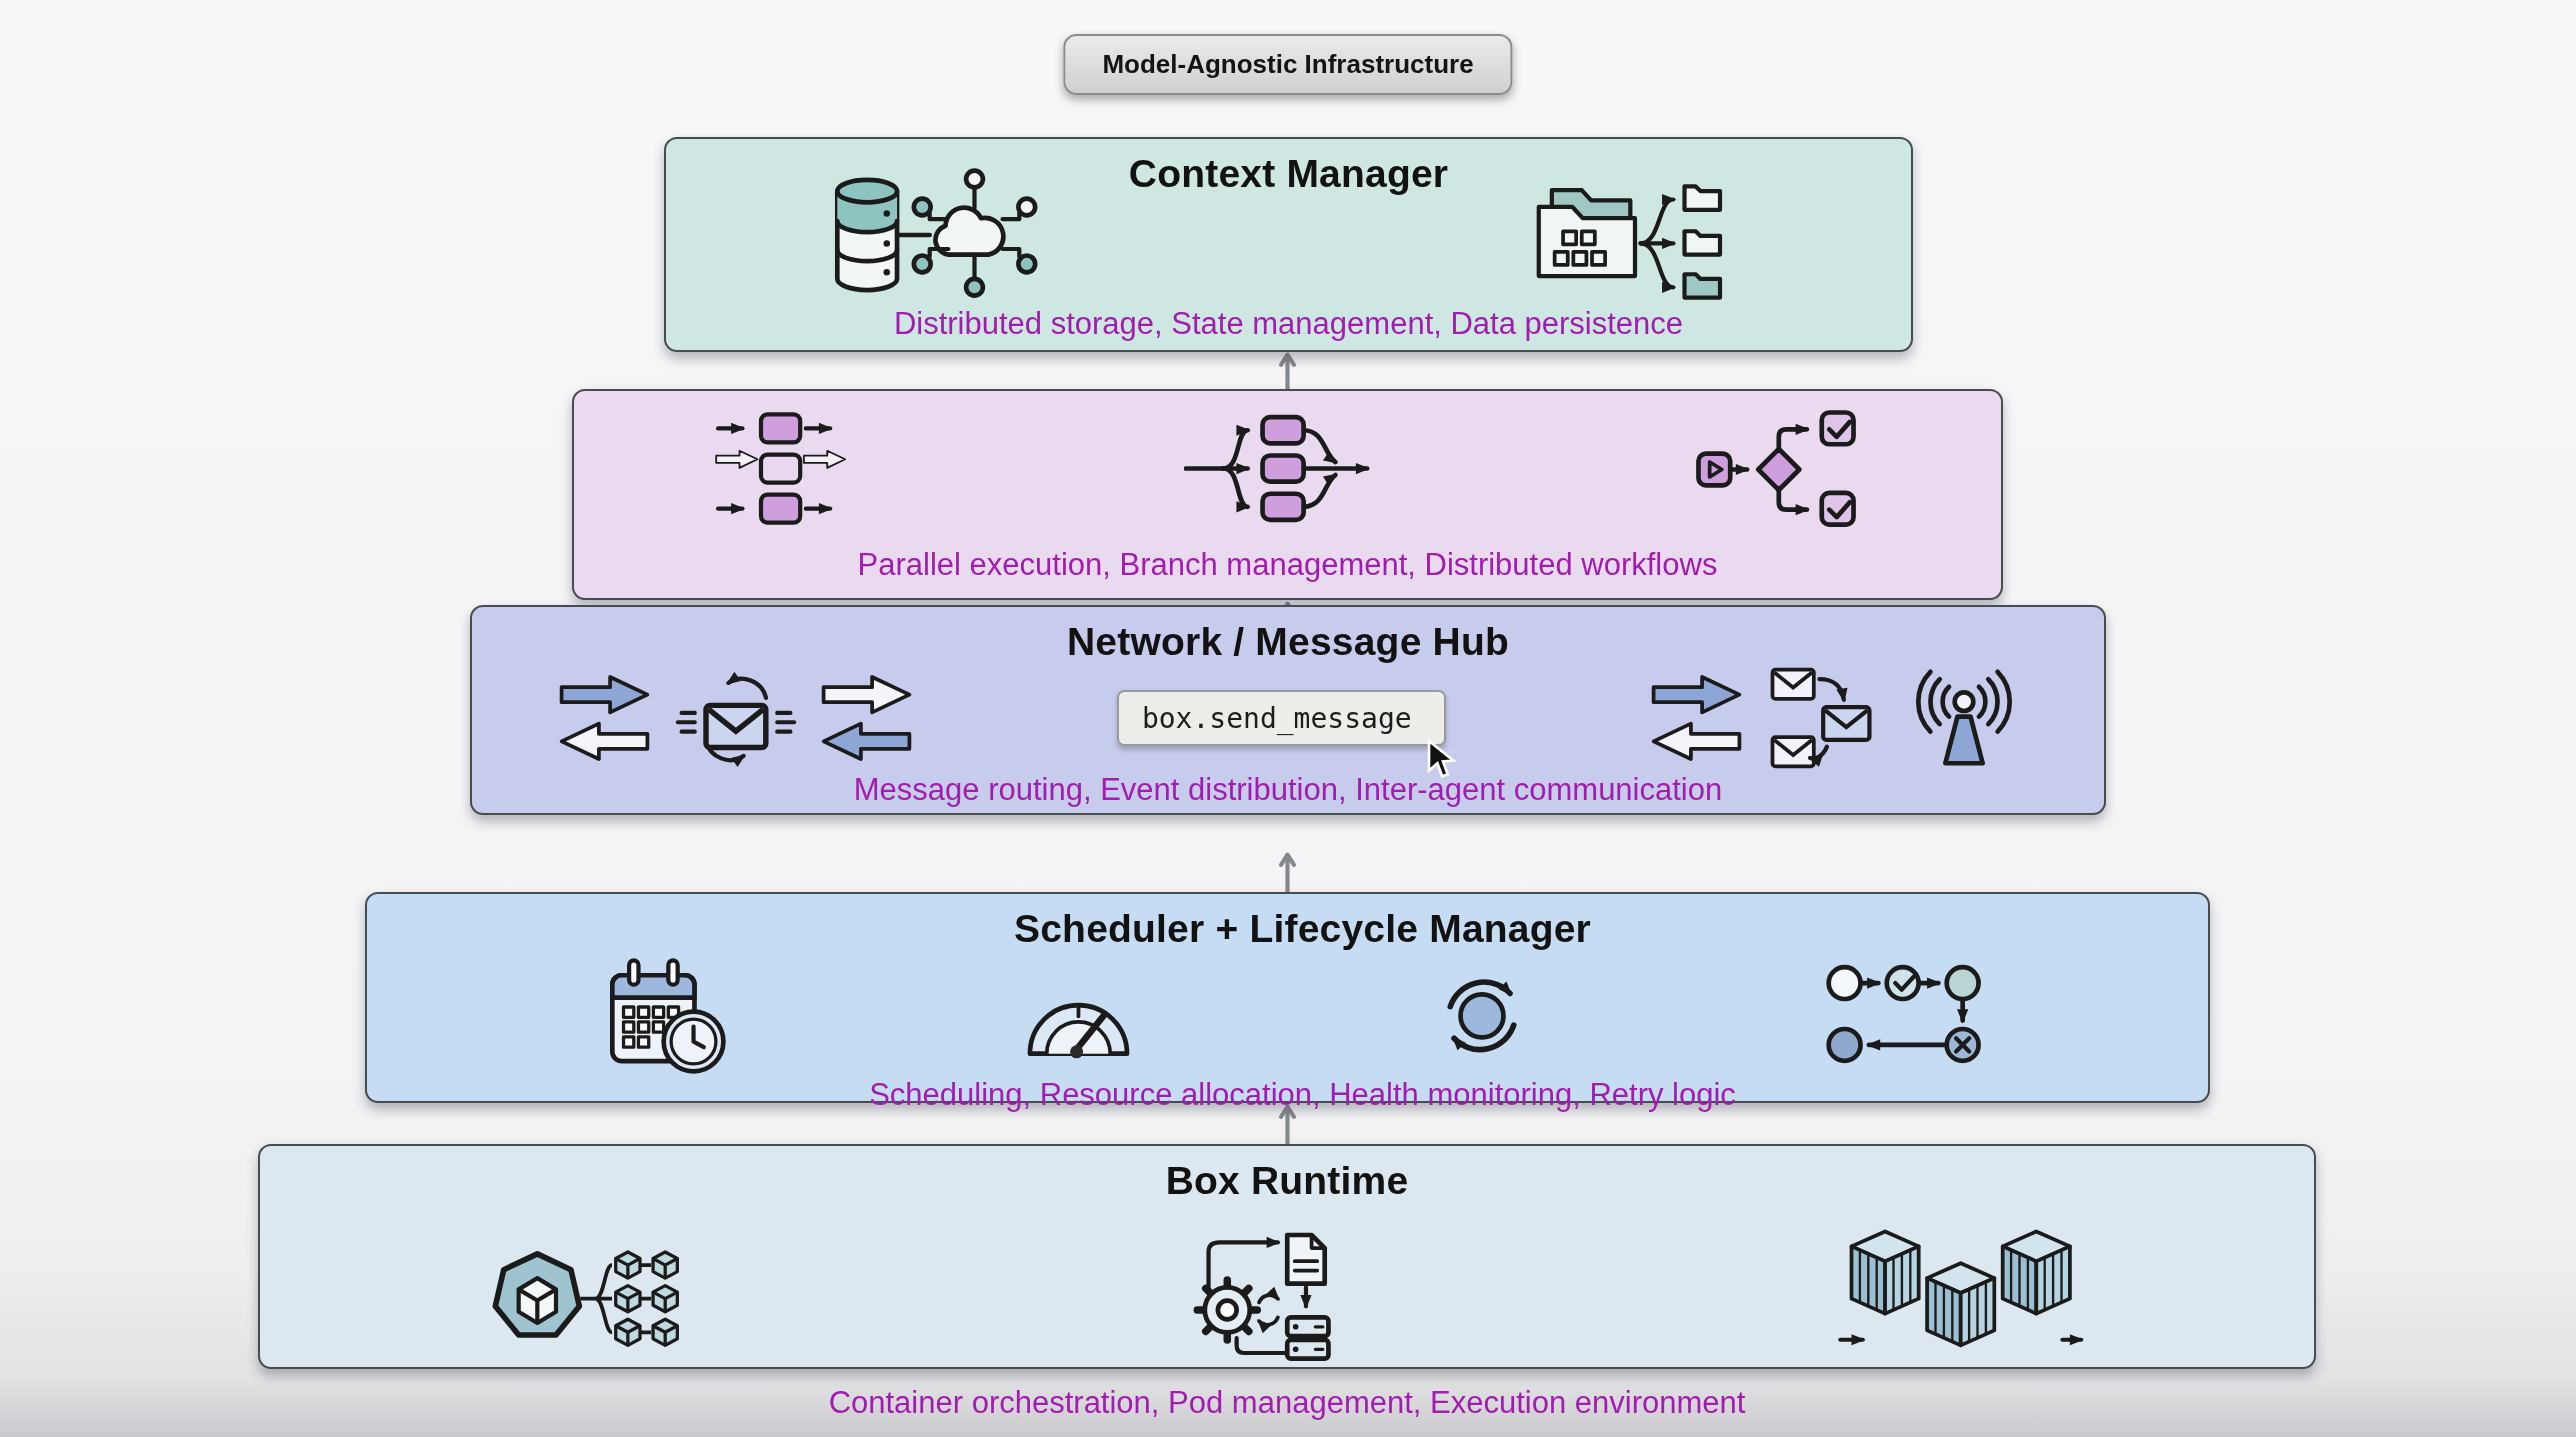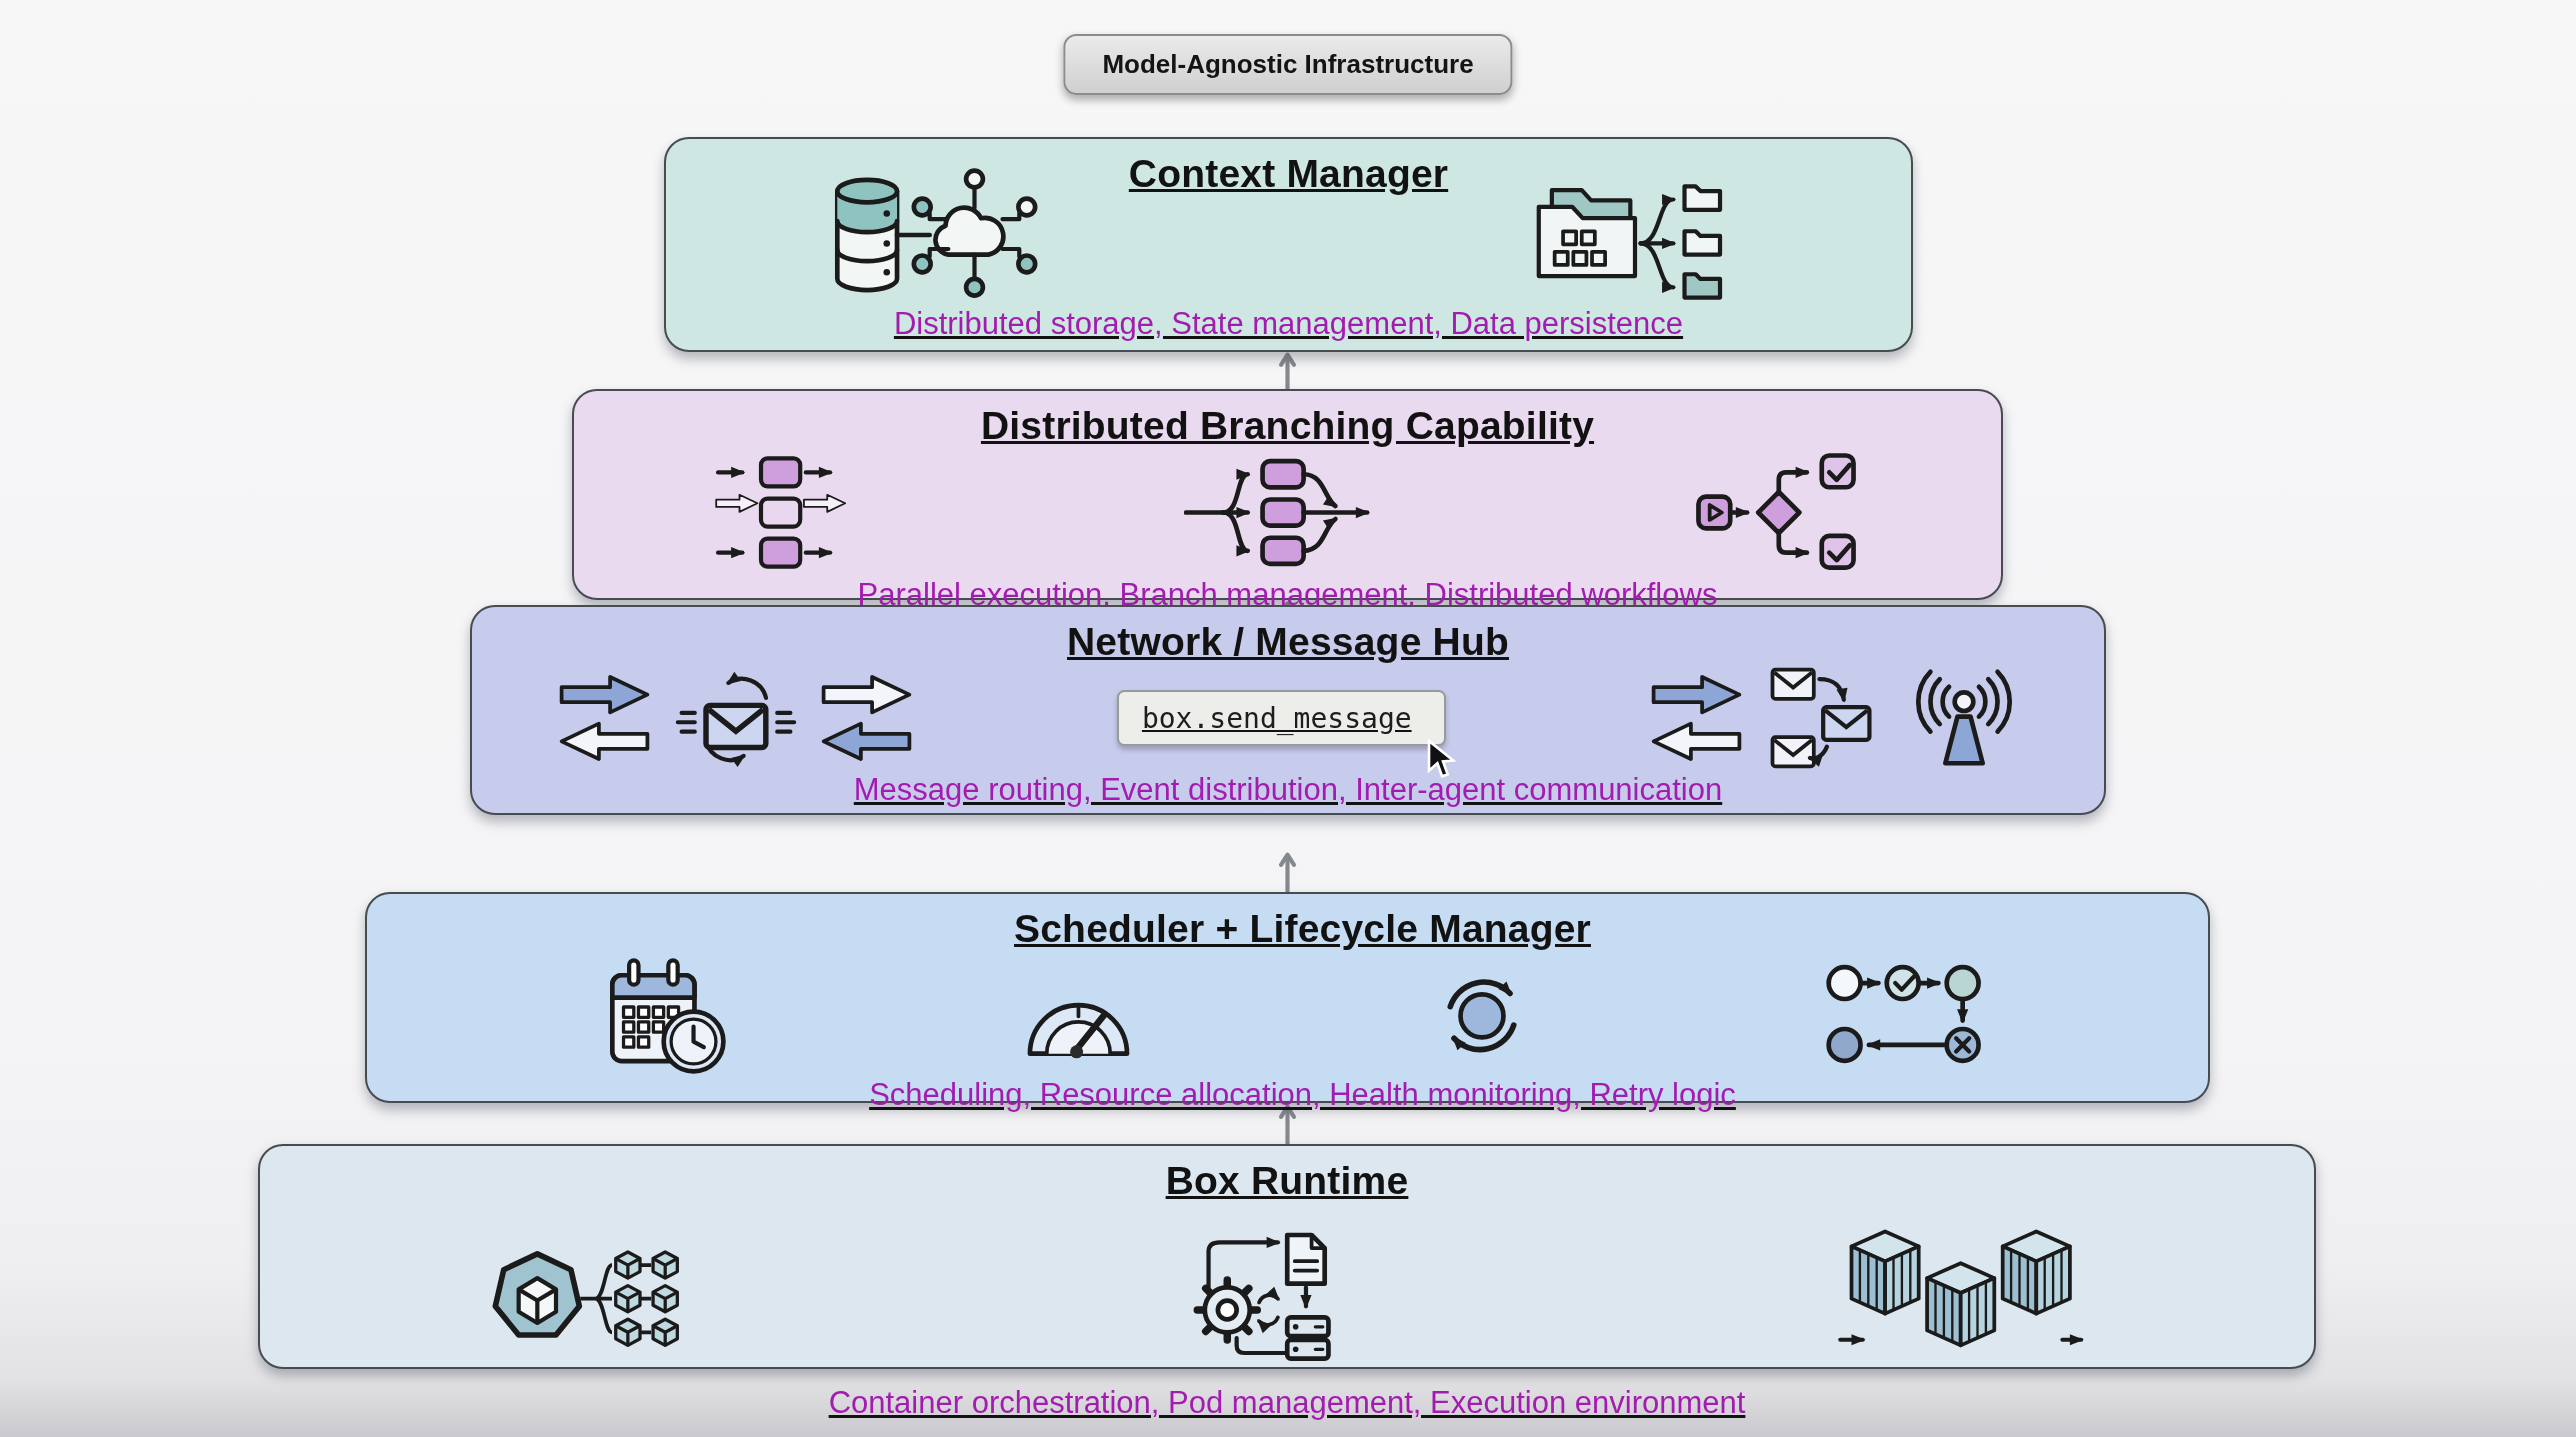--- a/index.html
+++ b/index.html
@@ -9,23 +9,23 @@
     font-family:"Liberation Sans",sans-serif;color:#121212;
   }
   .badge{
     position:absolute;left:50%;top:34px;transform:translateX(-50%);
     background:linear-gradient(180deg,#ebebeb,#cfcfcf);
     border:2.8px solid #8c8c8c;border-radius:13px;
     padding:13px 37px;font-size:26px;font-weight:bold;color:#141414;
     box-shadow:0 4.7px 8.4px rgba(0,0,0,.30);white-space:nowrap;
   }
   .layer{
-    position:absolute;border:2.8px solid #474c50;border-radius:25px;
+    position:absolute;border:2.8px solid #474c50;border-radius:13px;
     box-shadow:0 6.6px 11.2px rgba(60,65,80,.35);
-    display:flex;flex-direction:column;align-items:center;box-sizing:border-box;text-decoration:underline;
+    display:flex;flex-direction:column;align-items:center;box-sizing:border-box;
   }
   .layer-title{font-size:39px;font-weight:bold;margin-top:13px;white-space:nowrap;letter-spacing:0.2px;}
   .layer-sub{font-size:31px;margin-bottom:15px;white-space:nowrap;color:#a21caf;}
   .layer-content{flex:1;width:100%;display:flex;align-items:center;justify-content:space-between;box-sizing:border-box;}
   #layer-context-manager   {left:664px; top:137px; width:1249px;height:215px;background:#cfe7e2;}
   #layer-context-manager    .layer-content{padding:0 159px;margin-top:-32px;}
   #layer-distributed-branching{left:572px; top:389px; width:1431px;height:211px;background:#eadaef;}
   #layer-distributed-branching .layer-content{padding:0 140px;}
   #layer-network-message-hub{left:470px; top:605px; width:1636px;height:210px;background:#c8ccec;}
   #layer-network-message-hub .layer-content{padding:0 84px;}
@@ -134,21 +134,20 @@
         <path d="M178,24 h12 l5,5 h21 v20 h-38 z" fill="#f0f6f5"></path>
         <path d="M178,72 h12 l5,5 h21 v20 h-38 z" fill="#f0f6f5"></path>
         <path d="M178,118 h12 l5,5 h21 v20 h-38 z" fill="#9fc8c4"></path>
       </g>
     </svg>
   </div>
   <div class="layer-sub">Distributed storage, State management, Data persistence</div>
 </div>
 
 <div class="layer" id="layer-distributed-branching">
-  <div class="layer-title">Distributed Branching Capability</div>
   <div class="layer-content">
     <svg width="164" height="126" viewBox="0 0 175 135">
       <g stroke="#1b1b1b" stroke-width="4.5" stroke-linecap="round" stroke-linejoin="round">
         <path d="M4,24 H30" fill="none" marker-end="url(#ah)"></path>
         <rect x="50" y="9" width="42" height="30" rx="7" fill="#cf9fdd"></rect>
         <path d="M98,24 H124" fill="none" marker-end="url(#ah)"></path>
         <use href="#blk-r" transform="translate(2,48) scale(0.48)" fill="#f6f0f8"></use>
         <rect x="50" y="52" width="42" height="30" rx="7" fill="#e9d6ef"></rect>
         <use href="#blk-r" transform="translate(96,48) scale(0.48)" fill="#f6f0f8"></use>
         <path d="M4,110 H30" fill="none" marker-end="url(#ah)"></path>

